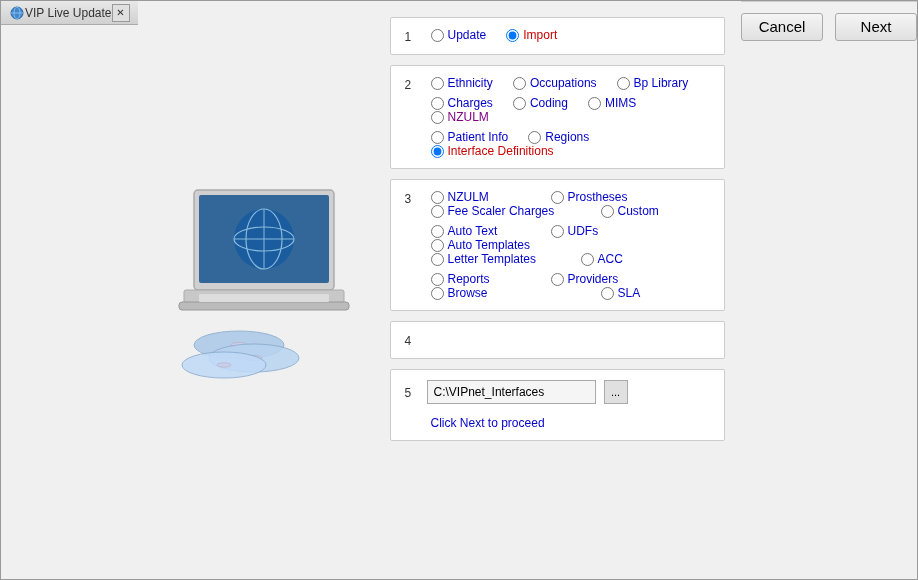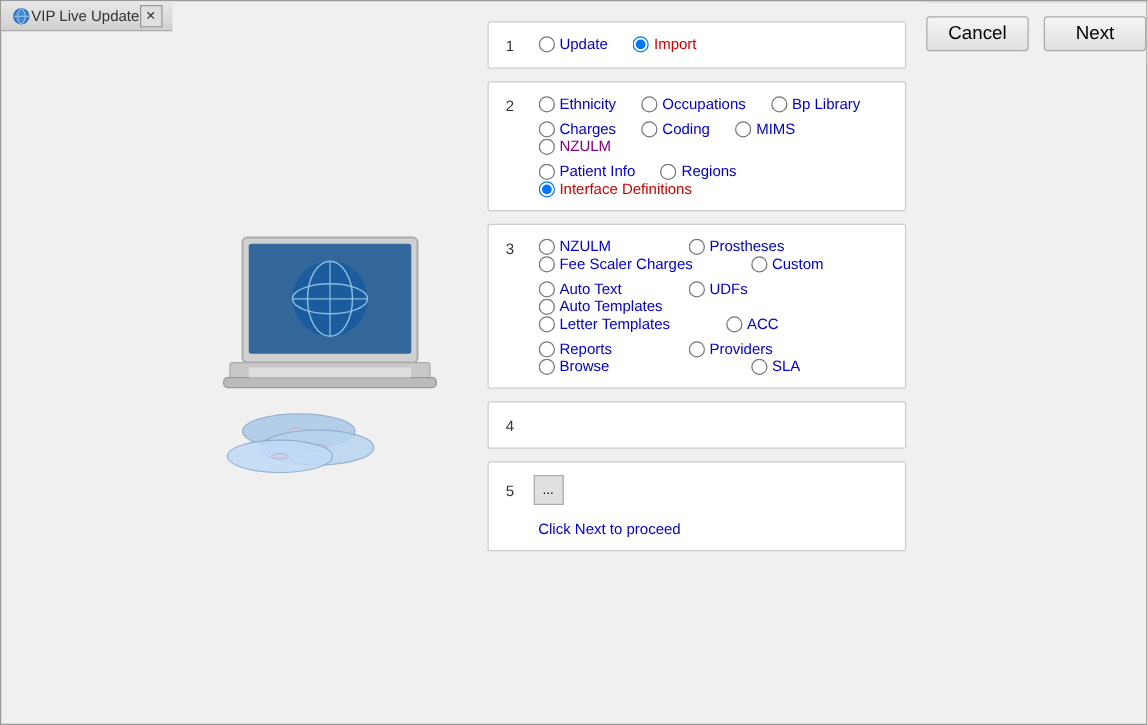--- a/index.html
+++ b/index.html
@@ -359,20 +359,21 @@
         </div>
       </div>
 
       <div class="section-box">
         <span class="section-number">4</span>
       </div>
 
       <div class="section-box" style="flex-direction: column; gap: 6px;">
         <div class="section-5-inner">
           <span class="section-number">5</span>
+          <input type="text" class="path-input" value="C:\VIPnet_Interfaces" style="">
           <div class="browse-btn">...</div>
         </div>
         <span class="click-next-text" style="margin-left: 26px;">Click Next to proceed</span>
       </div>
     </div>
   </div>
 
   <div class="footer">
     <button class="footer-btn">Cancel</button>
     <button class="footer-btn">Next</button>

